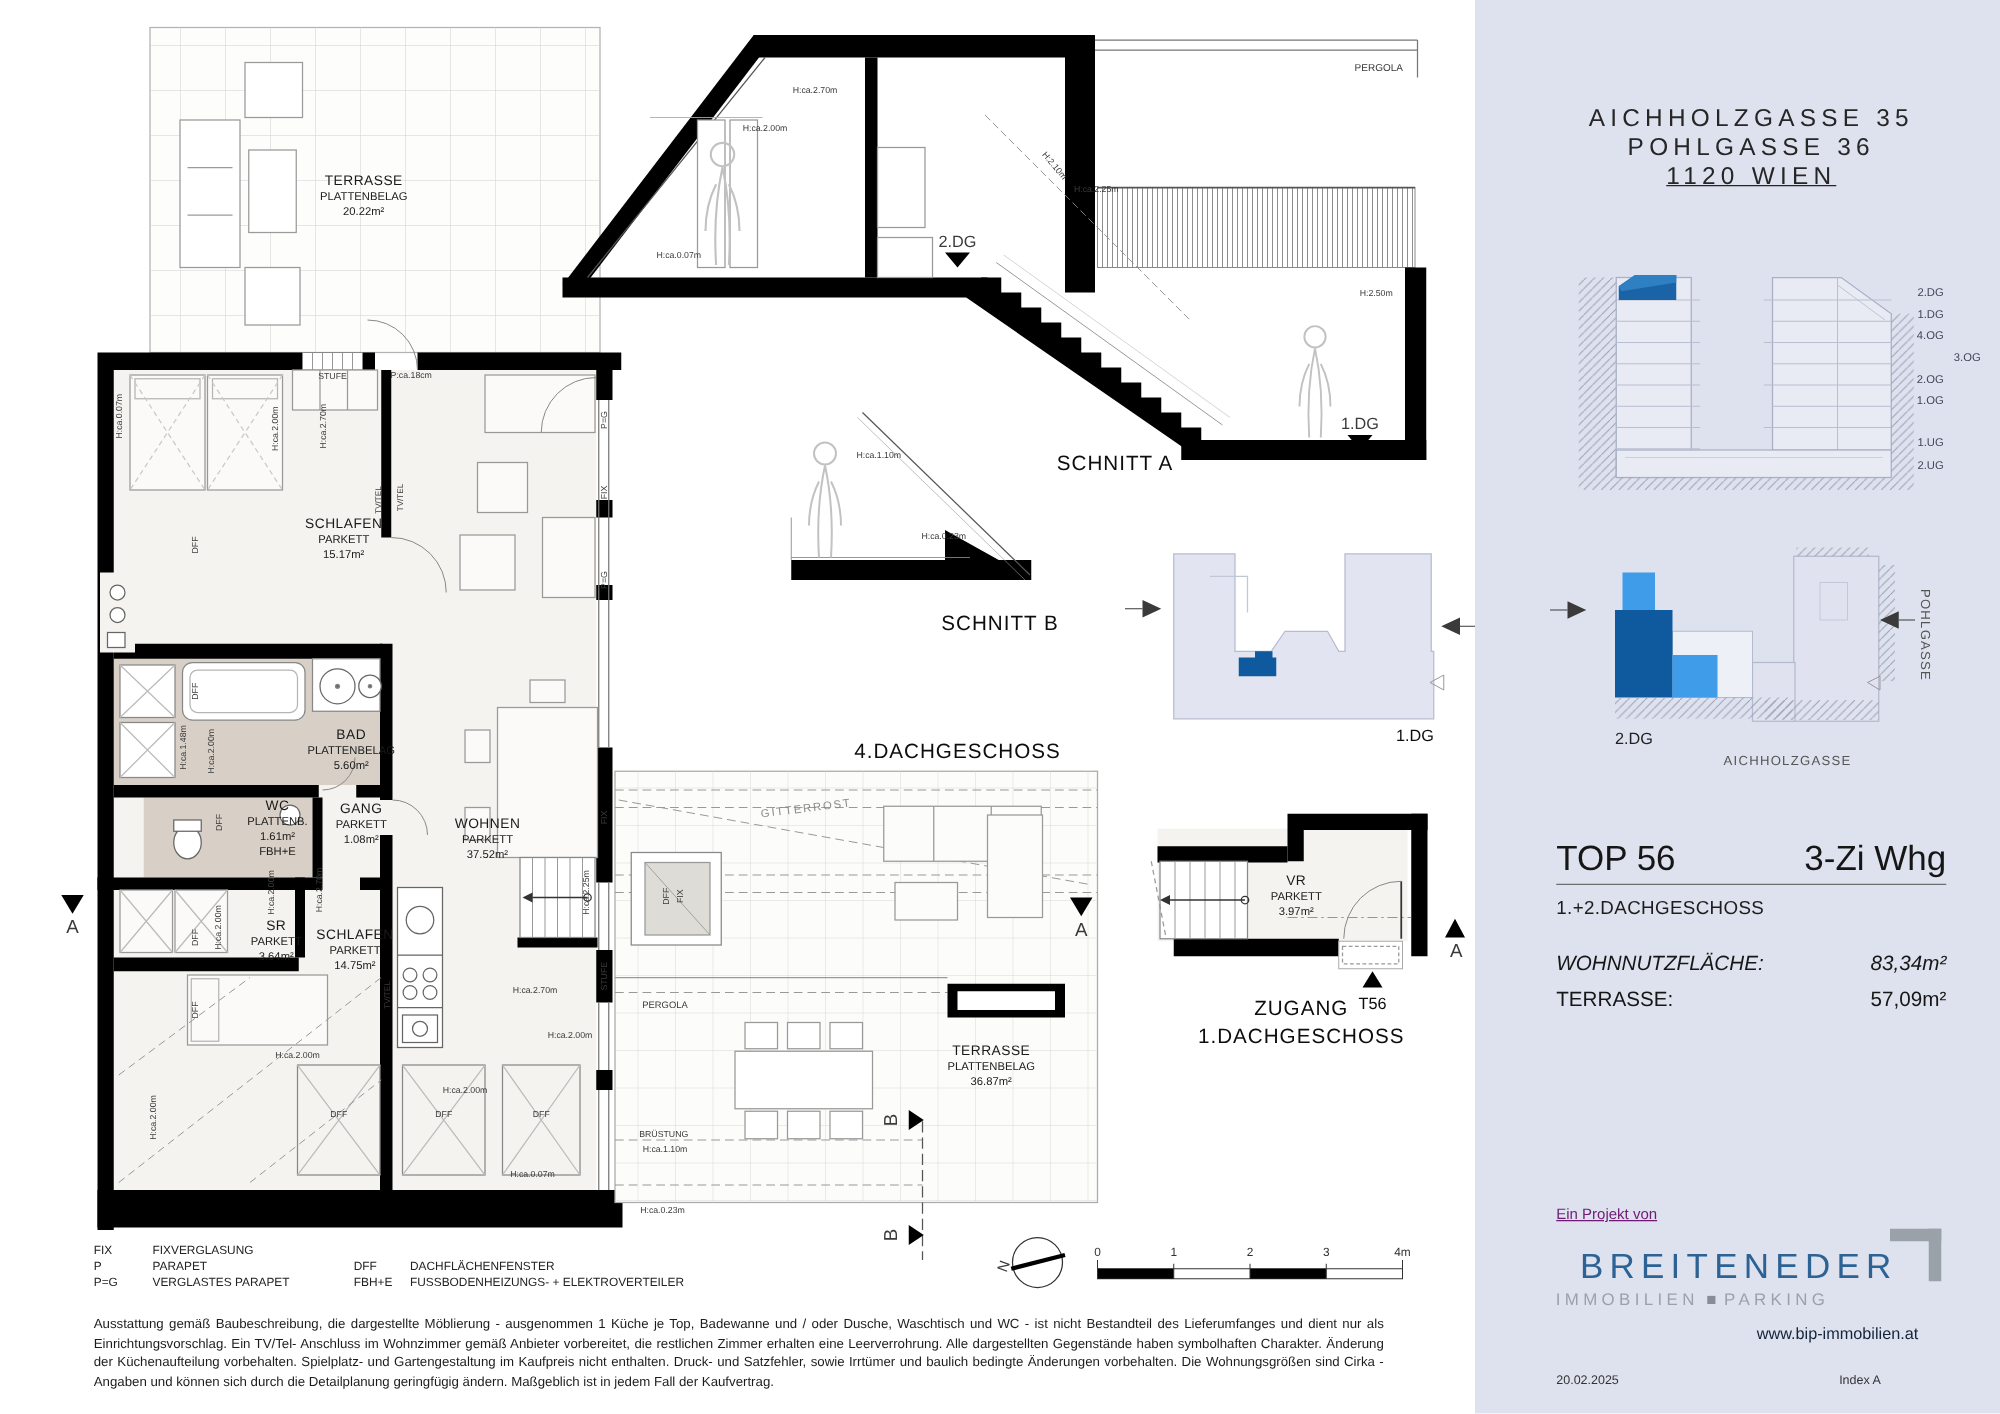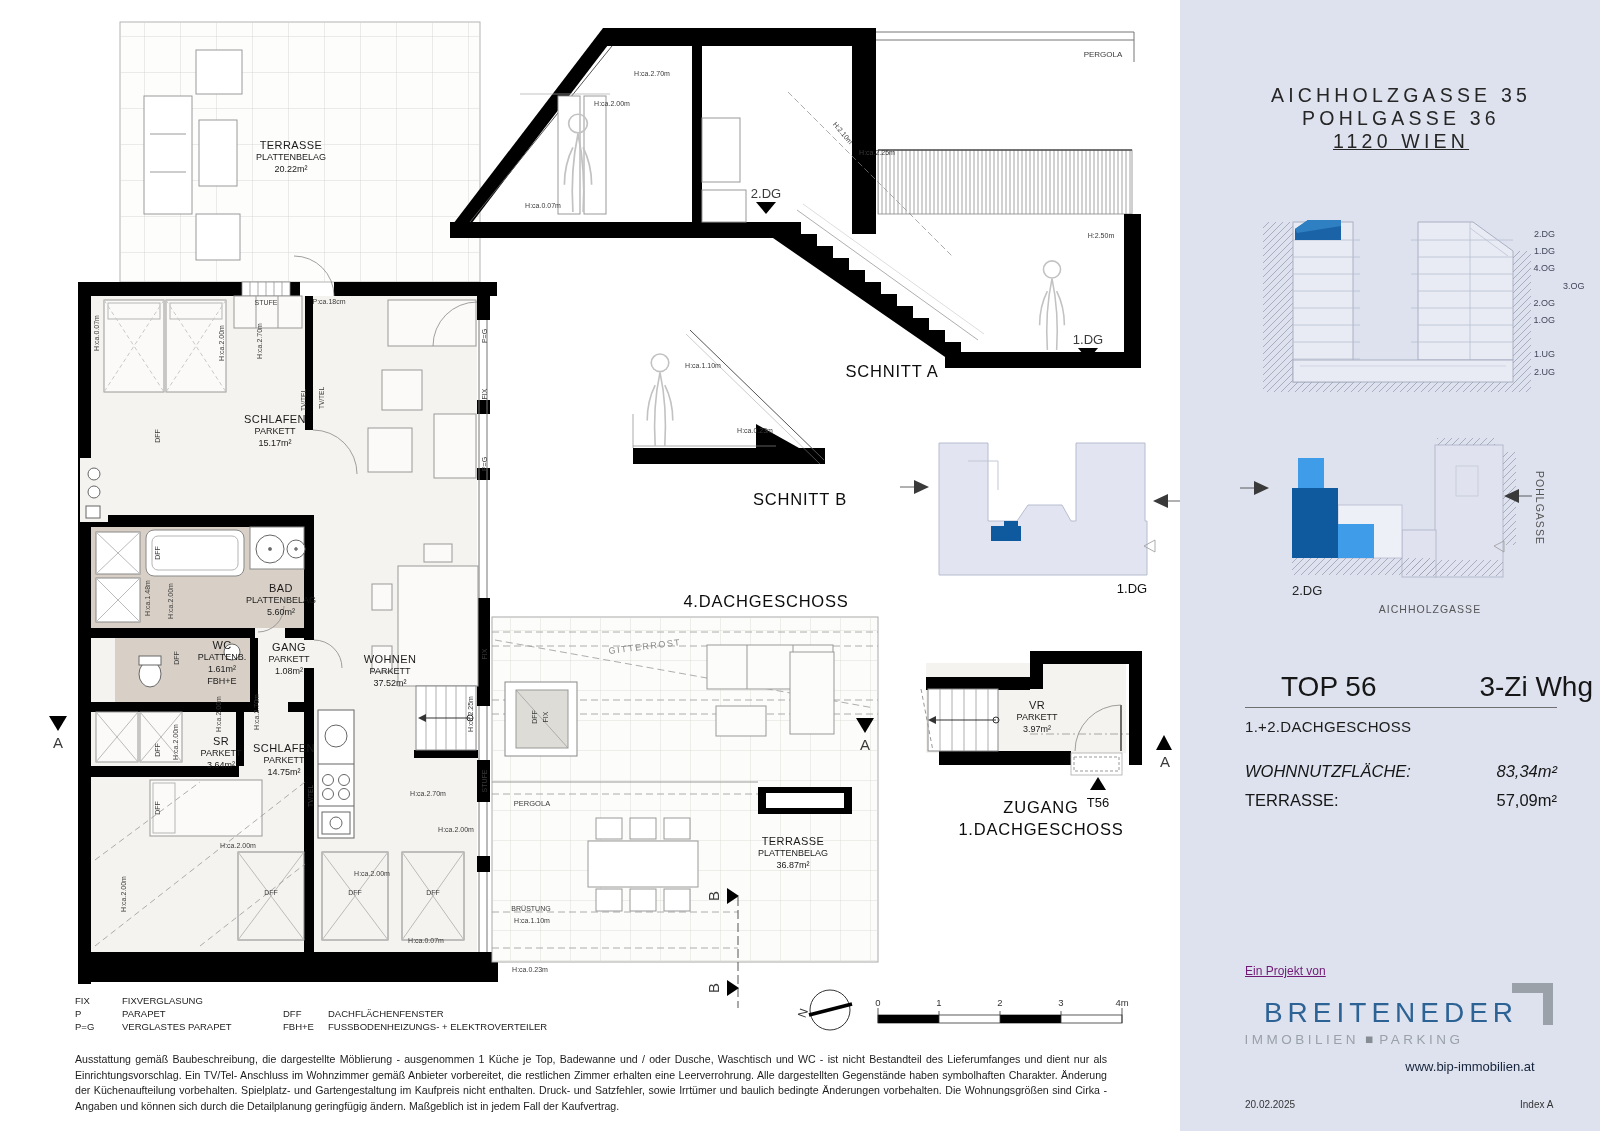--- a/index.html
+++ b/index.html
@@ -11,36 +11,36 @@
   .room{position:absolute;transform:translateX(-50%);text-align:center;color:#1a1a1a;line-height:1.3;white-space:nowrap;}
   .room .r1{font-size:11px;letter-spacing:.4px;}
   .room .r2{font-size:9px;}
   .sec-title{position:absolute;transform:translateX(-50%);font-size:16.5px;letter-spacing:.8px;color:#0d0d0d;white-space:nowrap;}
   .sidebar-bg{position:absolute;left:1180px;top:0;width:420px;height:1131px;background:#dee2ee;}
   .addr-line{position:absolute;left:1245px;width:312px;text-align:center;font-size:19.5px;
              letter-spacing:4.2px;color:#262626;white-space:nowrap;}
   .floor-lbl{position:absolute;font-size:9px;color:#40455a;}
   .site-lbl{position:absolute;color:#555;}
   .unit-row1{position:absolute;left:1245px;top:671px;width:312px;display:flex;justify-content:space-between;
-             font-size:28px;color:#161616;margin-left:36px;}
+             font-size:28px;color:#161616;}
   .unit-rule{position:absolute;left:1245px;top:707px;width:312px;border-top:1.3px solid #6f6f6f;}
   .unit-floors{position:absolute;left:1245px;top:718px;font-size:15px;color:#1d1d1d;letter-spacing:.3px;}
   .unit-row{position:absolute;left:1245px;width:312px;display:flex;justify-content:space-between;
             font-size:16.5px;color:#161616;}
   .proj-pre{position:absolute;left:1245px;top:964px;width:312px;text-align:left;font-size:12px;color:#701a75;text-decoration:underline;}
   .brand{position:absolute;left:1235px;top:997px;width:312px;text-align:center;font-size:28px;
          letter-spacing:5px;color:#2d6295;white-space:nowrap;}
   .brand-bar-h{position:absolute;left:1512px;top:983px;width:41px;height:10px;background:#9aa1a8;}
   .brand-bar-v{position:absolute;left:1543px;top:983px;width:10px;height:42px;background:#9aa1a8;}
   .brand-sub{position:absolute;left:1192px;top:1032px;width:324px;text-align:center;font-size:13.5px;
              letter-spacing:3.5px;color:#9aa1a8;white-space:nowrap;}
   .brand-sub .sq{color:#878d94;letter-spacing:0;padding:0 6px;}
   .url{position:absolute;left:1314px;top:1059px;width:312px;text-align:center;font-size:13px;color:#14233a;}
   .f-date{position:absolute;left:1245px;top:1099px;font-size:10px;color:#333;}
-  .f-index{position:absolute;left:1520px;top:1099px;width:62px;text-align:left;font-size:10px;color:#333;}
+  .f-index{position:absolute;left:1457px;top:1099px;width:62px;text-align:center;font-size:10px;color:#333;}
   .legend-item{position:absolute;font-size:9.5px;color:#222;white-space:nowrap;}
   .scale-tick{position:absolute;font-size:9.5px;color:#333;transform:translate(-50%,-50%);}
   .disclaimer{position:absolute;left:75px;top:1052px;width:1032px;font-size:10.6px;line-height:15.6px;
               text-align:justify;color:#1c1c1c;}
   .zugang{position:absolute;transform:translateX(-50%);font-size:16.5px;letter-spacing:.8px;color:#0d0d0d;white-space:nowrap;}
 </style>
 </head>
 <body>
 
 <div class="page">

